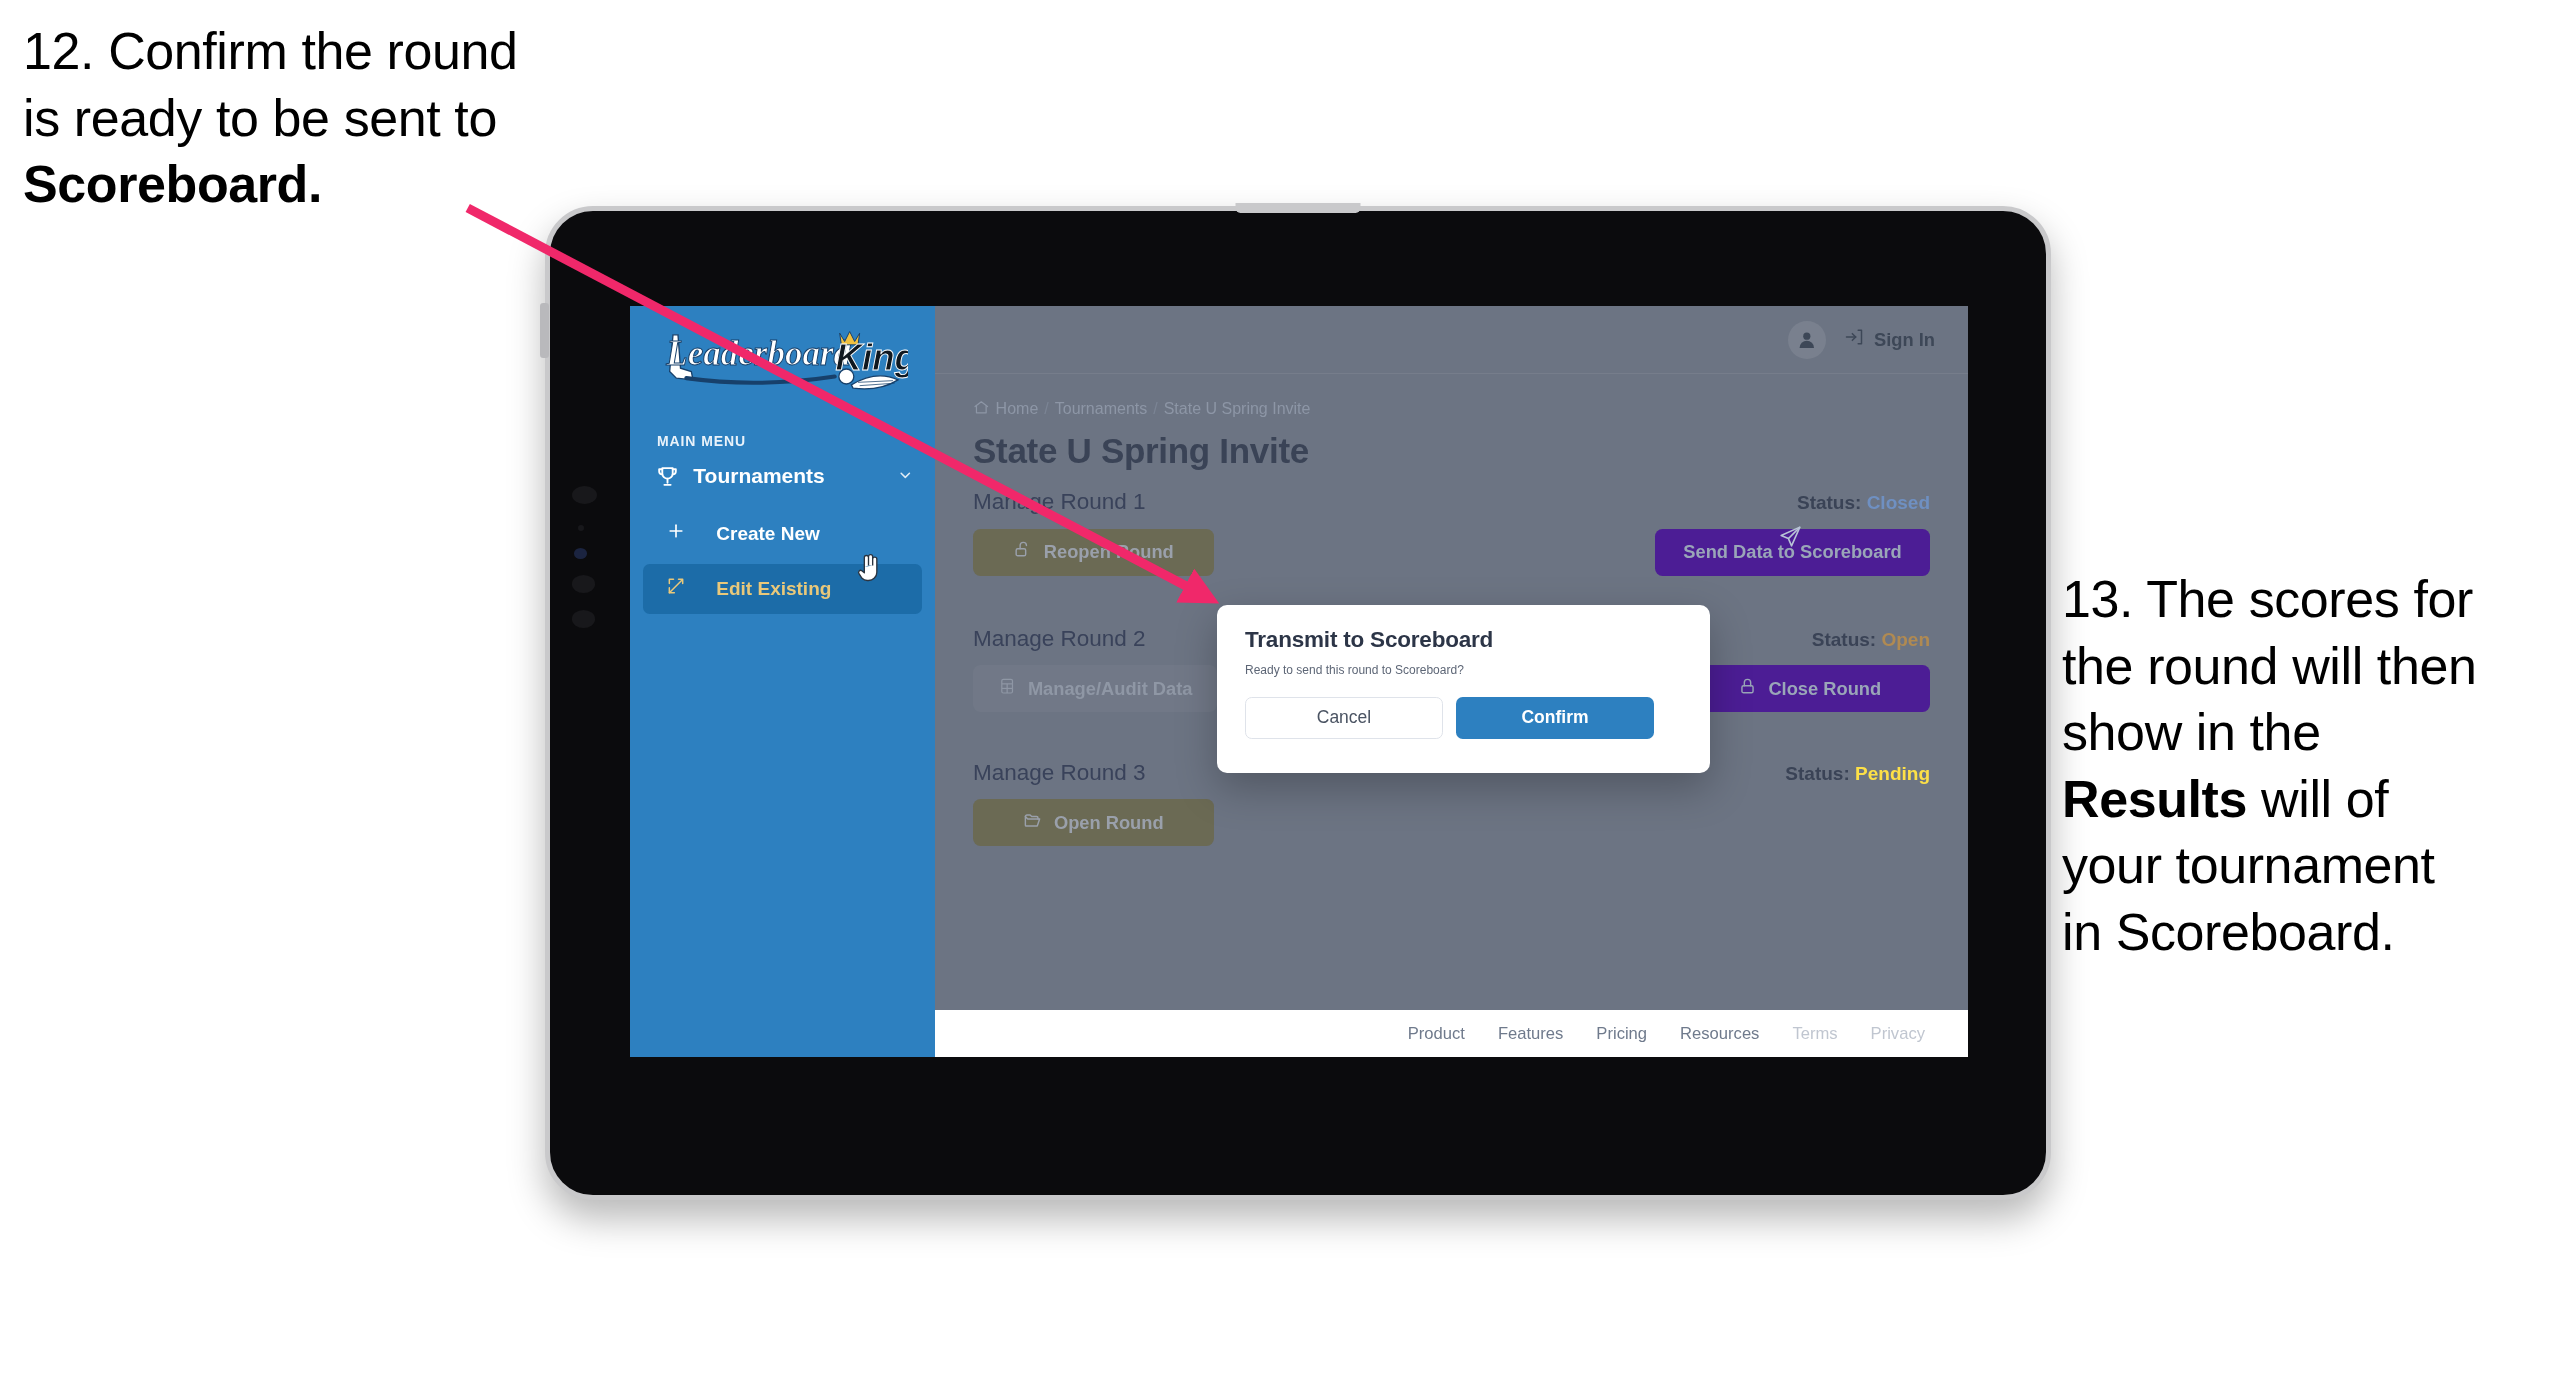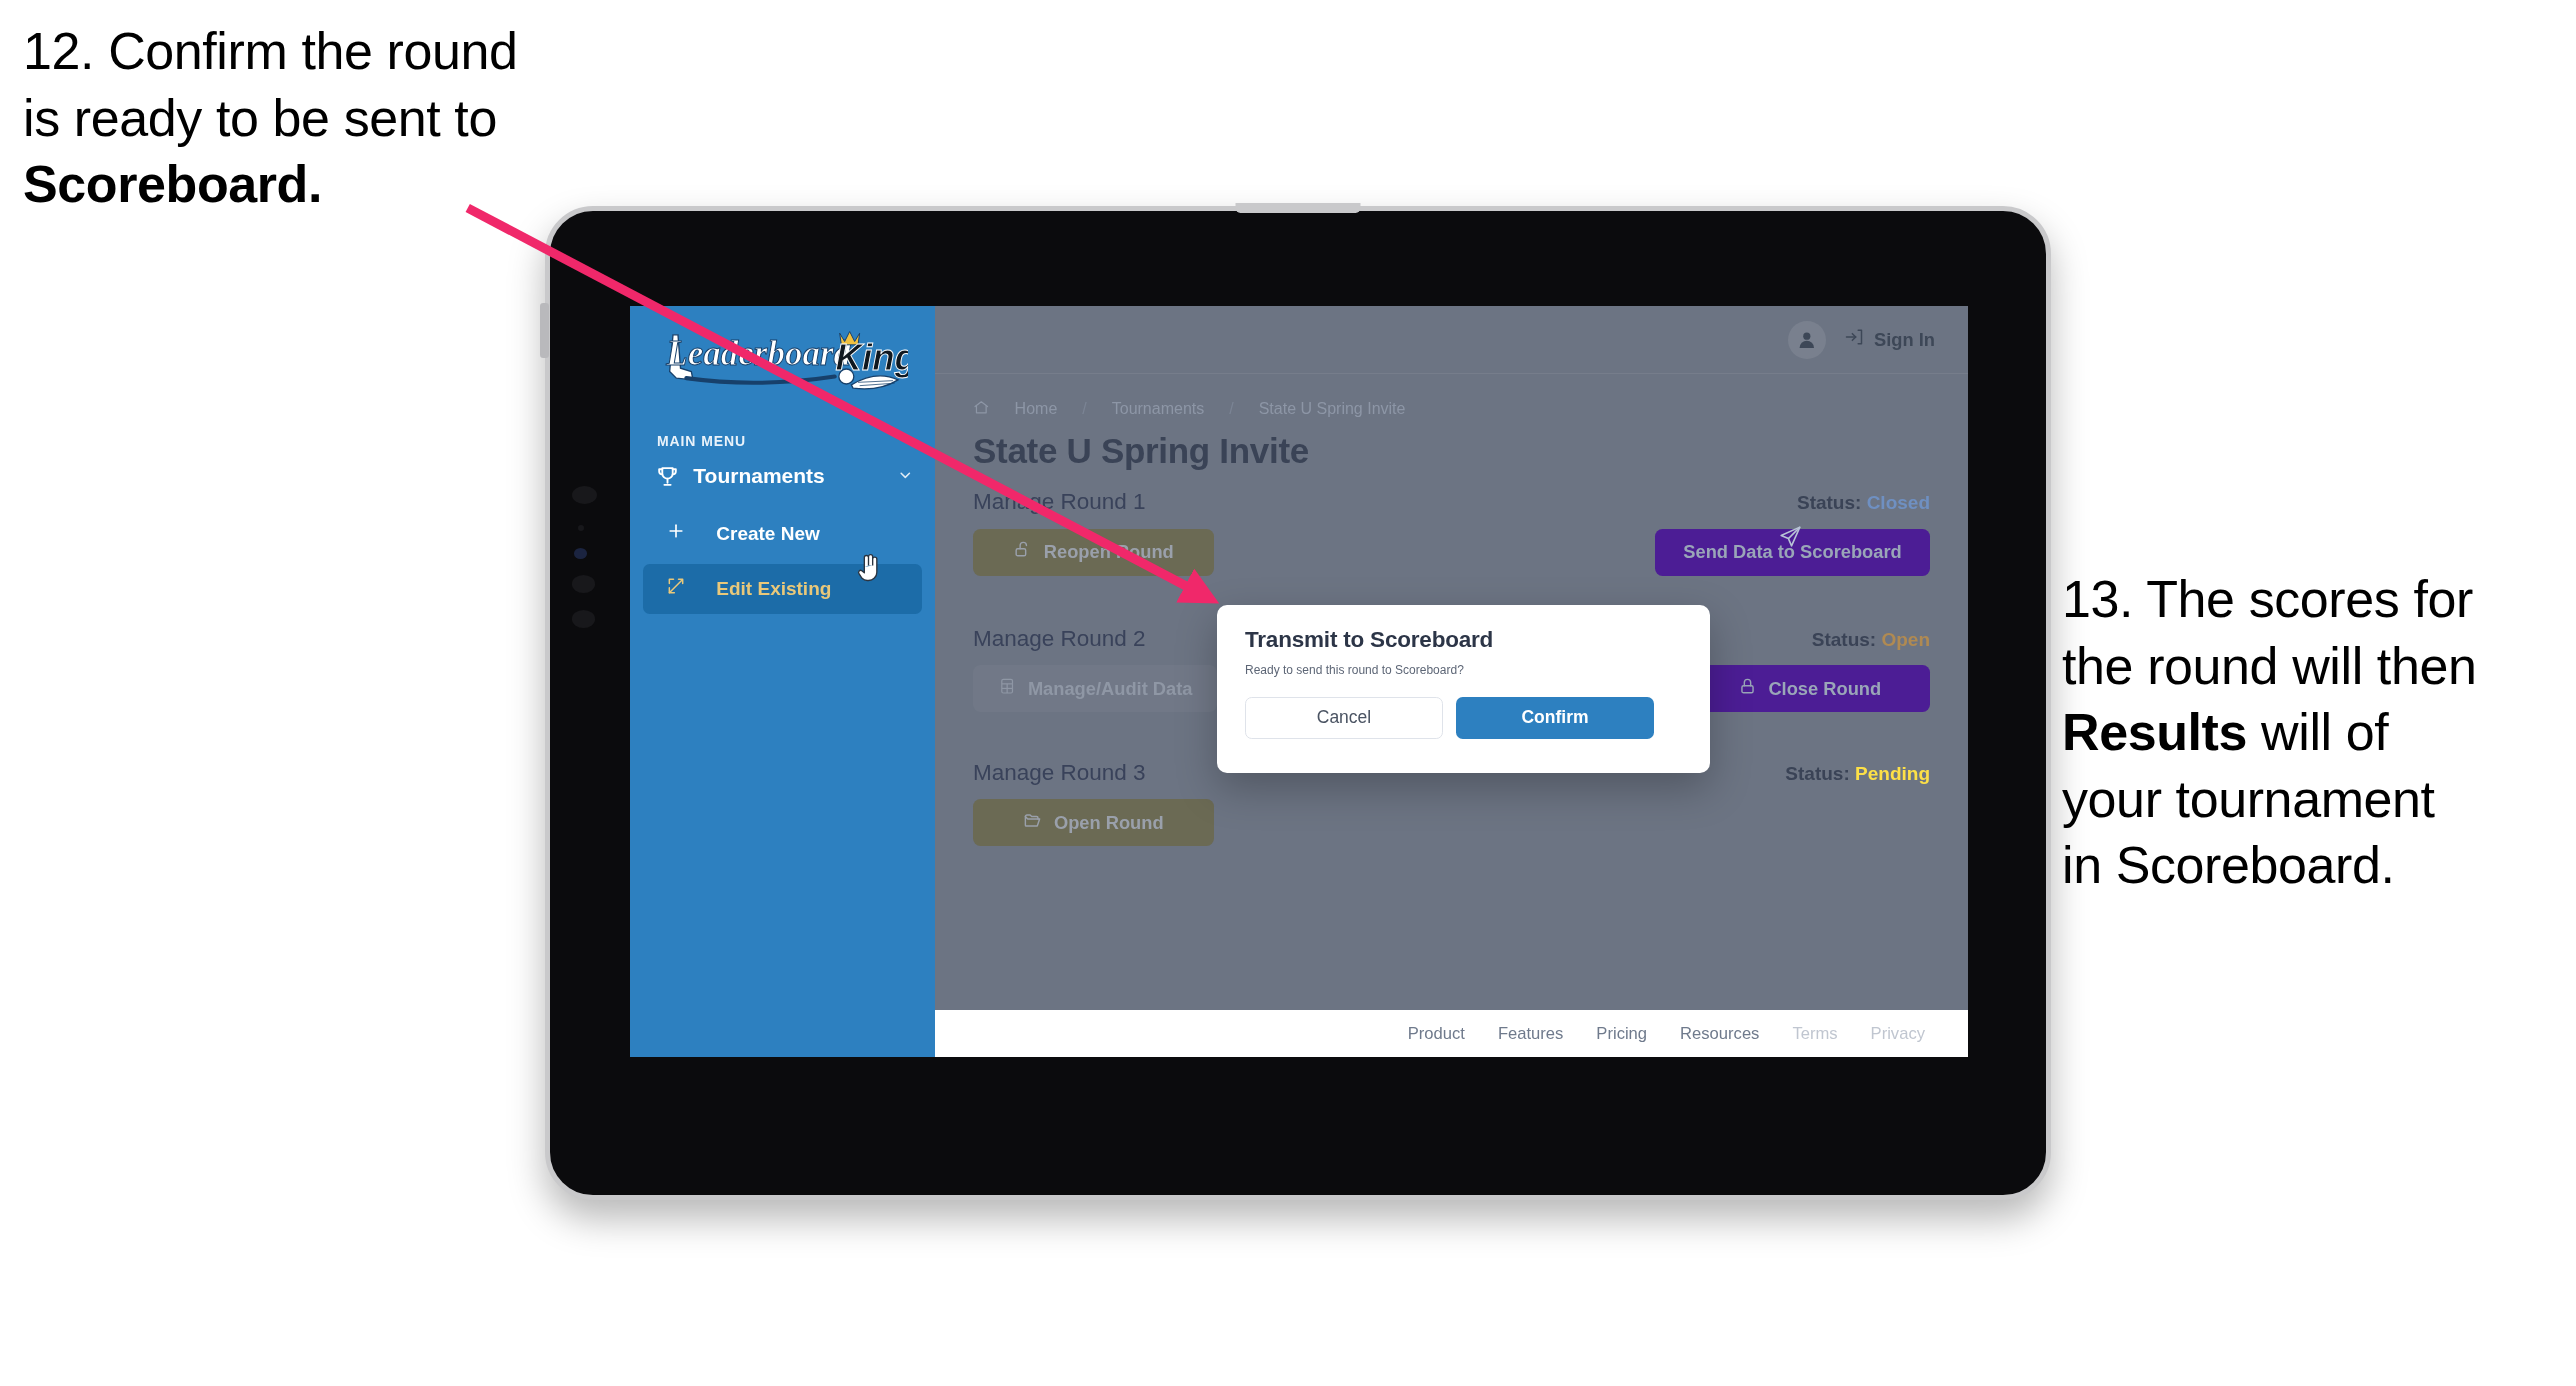--- a/index.html
+++ b/index.html
@@ -141,21 +141,21 @@
     display: flex; align-items: center; justify-content: center;
   }
   #signin-button {
     display: flex; align-items: center; gap: 10px;
     color: #3d4757; font-size: 18.3px; font-weight: 700;
   }
 
   #content-area { flex: 1; padding: 25px 38px 0 38px; min-height: 0; }
 
   #breadcrumb {
-    display: flex; align-items: center; gap: 25px;
+    display: flex; align-items: center; gap: 6px;
     font-size: 16px; color: #8d96a6;
   }
   #breadcrumb .sep { color: #7b8494; }
   #page-title {
     font-size: 35px; font-weight: 700;
     color: #3a4356;
     margin: 11.6px 0 18.3px 0;
     letter-spacing: -0.3px;
   }
 
@@ -238,20 +238,21 @@
 
 <div id="caption-left" class="caption">
   <div>12. Confirm the round</div>
   <div>is ready to be sent to</div>
   <div><b>Scoreboard.</b></div>
 </div>
 
 <div id="caption-right" class="caption">
   <div>13. The scores for</div>
   <div>the round will then</div>
+  <div>show in the</div>
   <div><b>Results</b><span> will of</span></div>
   <div>your tournament</div>
   <div>in Scoreboard.</div>
 </div>
 
 <div id="tablet-device">
   <div id="tablet-top-notch"></div>
   <div id="tablet-btn-power" class="tablet-side-btn"></div>
   <div id="tablet-speaker-dots">
     <div class="speaker-dot" style="top:275px;width:25px;height:18.3px;"></div>

